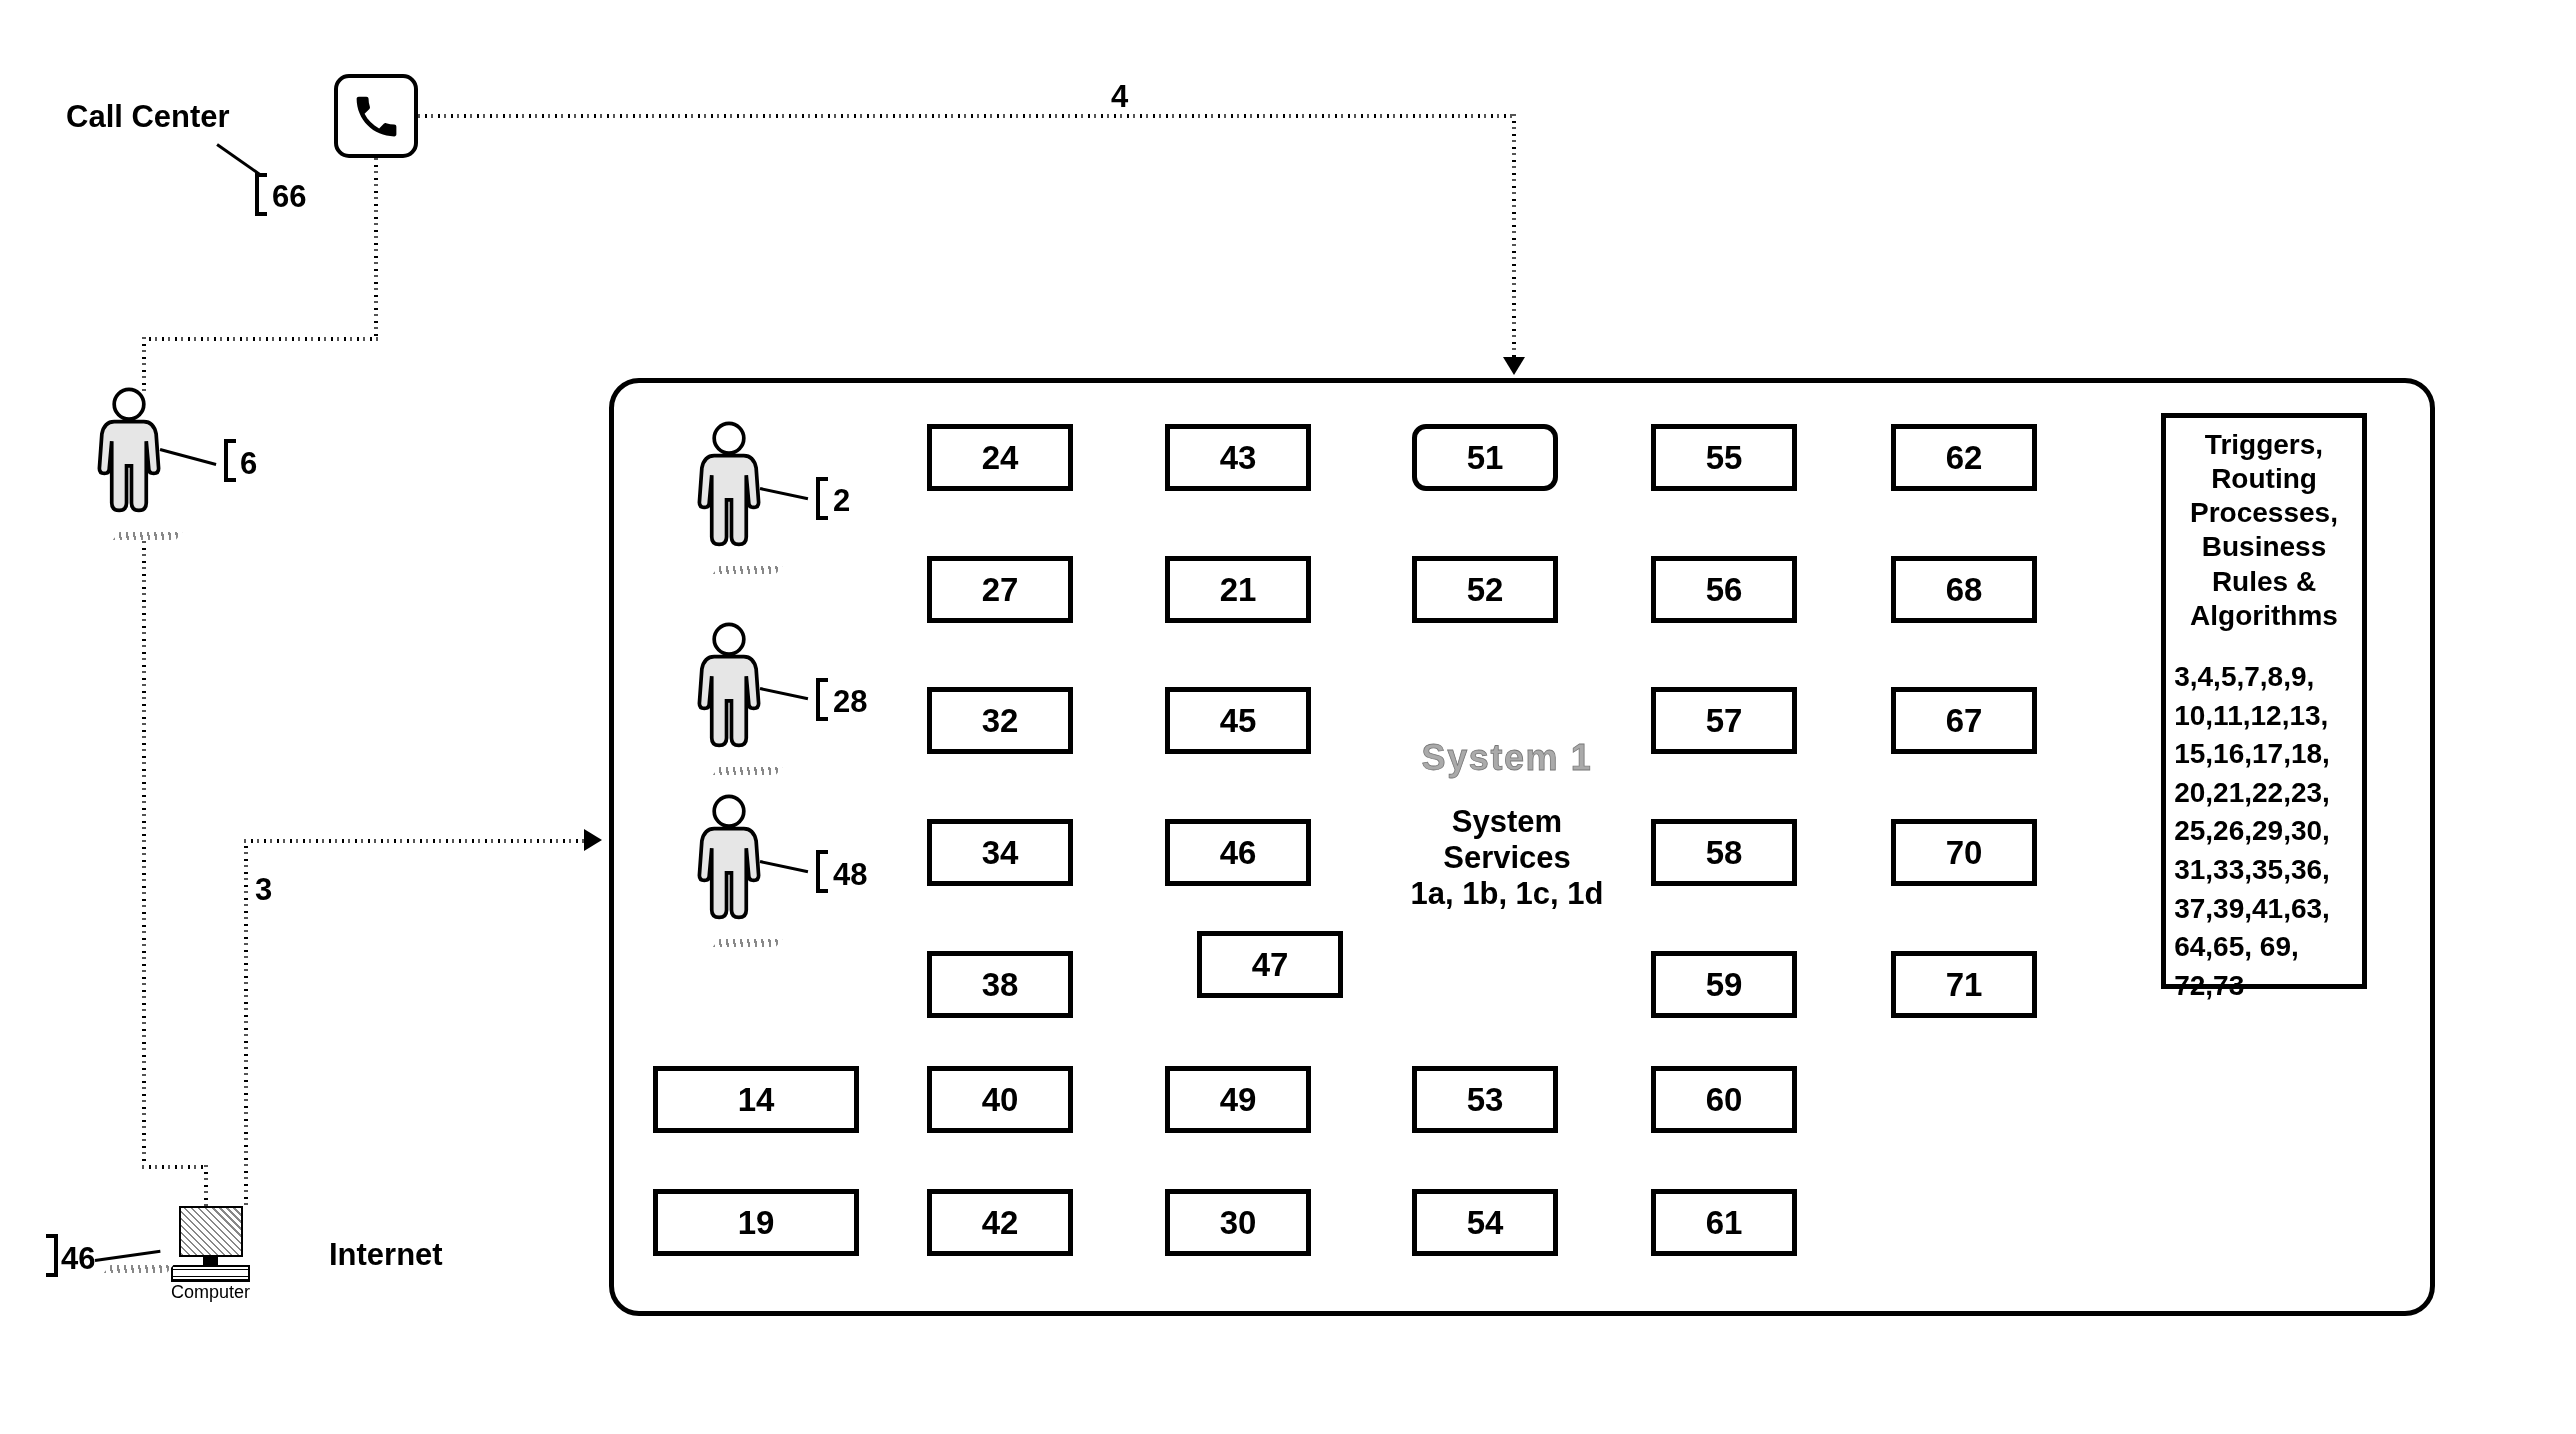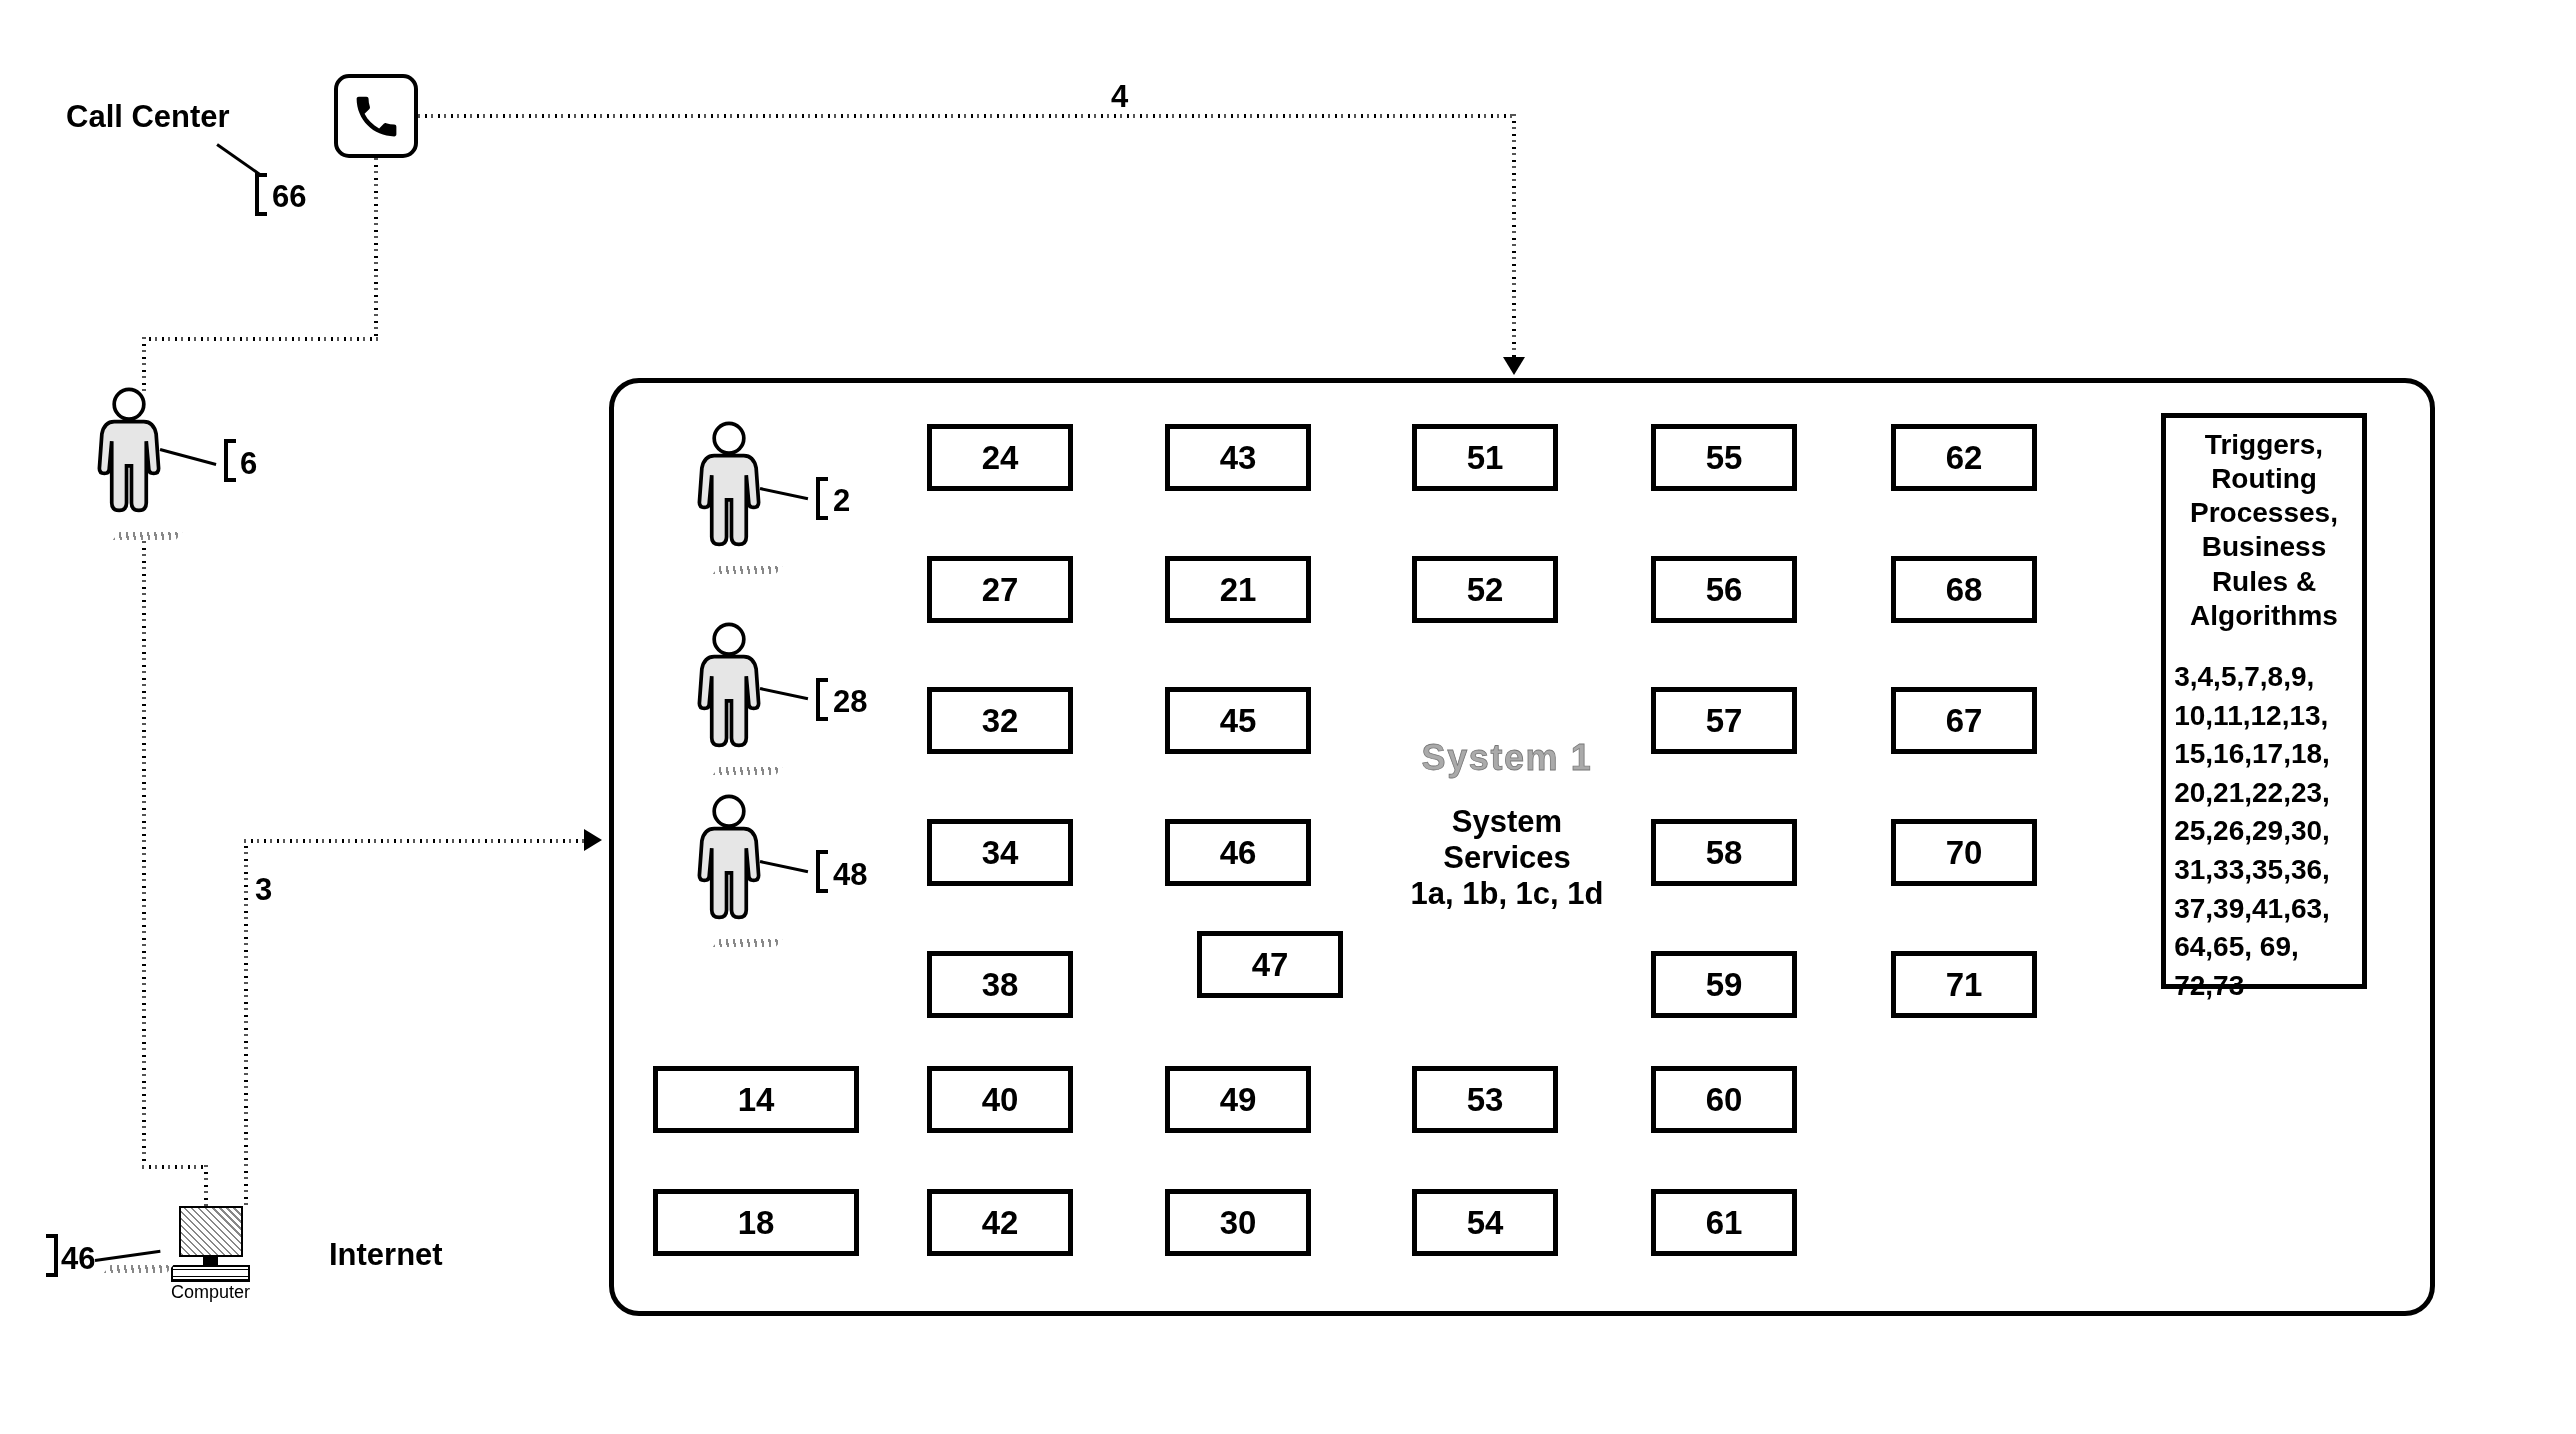--- a/index.html
+++ b/index.html
@@ -205,21 +205,21 @@
         <path d="M18 28 h24 q8 0 10 10 l2 28 q0 4 -4 4 t-4 -4 l-2 -22 v50 q0 6 -6 6 t-6 -6 v-30 h-4 v30 q0 6 -6 6 t-6 -6 v-50 l-2 22 q0 4 -4 4 t-4 -4 l2 -28 q2 -10 10 -10 z" fill="#e6e6e6" stroke="#000" stroke-width="3"></path>
       </svg>
     <div class="abs hatched" style="left:25px; top:145px; width:63px; height:8.2px; transform:skewX(-40deg);"></div>
   </div>
   <div class="leader-line" style="left:146px; top:477px; width:49px; transform:rotate(12deg);"></div>
   <div class="abs bracket" style="left:202px; top:467px; height:43px;"></div>
   <div class="abs lead-label" style="left:219px; top:474px;">48</div>
 
   <div class="mod" style="left:313px; top:41px;">24</div>
   <div class="mod" style="left:551px; top:41px;">43</div>
-  <div class="mod" style="left:798px; top:41px;">51</div>
+  <div class="mod" style="left:798px; top:41px;border-radius:14px;">51</div>
   <div class="mod" style="left:1037px; top:41px;">55</div>
   <div class="mod" style="left:1277px; top:41px;">62</div>
 
   <div class="mod" style="left:313px; top:173px;">27</div>
   <div class="mod" style="left:551px; top:173px;">21</div>
   <div class="mod" style="left:798px; top:173px;">52</div>
   <div class="mod" style="left:1037px; top:173px;">56</div>
   <div class="mod" style="left:1277px; top:173px;">68</div>
 
   <div class="mod" style="left:313px; top:304px;">32</div>
@@ -236,21 +236,21 @@
   <div class="mod" style="left:551px; top:548px;margin-left:32px;">47</div>
   <div class="mod" style="left:1037px; top:568px;">59</div>
   <div class="mod" style="left:1277px; top:568px;">71</div>
 
   <div class="mod wide" style="left:39px;  top:683px;">14</div>
   <div class="mod" style="left:313px; top:683px;">40</div>
   <div class="mod" style="left:551px; top:683px;">49</div>
   <div class="mod" style="left:798px; top:683px;">53</div>
   <div class="mod" style="left:1037px; top:683px;">60</div>
 
-  <div class="mod wide" style="left:39px;  top:806px;">18</div>
+  <div class="mod wide" style="left:39px;  top:806px;">19</div>
   <div class="mod" style="left:313px; top:806px;">42</div>
   <div class="mod" style="left:551px; top:806px;">30</div>
   <div class="mod" style="left:798px; top:806px;">54</div>
   <div class="mod" style="left:1037px; top:806px;">61</div>
 
   <div class="abs" style="left:790px; top:354px; width:206px; text-align:center;">
     <div class="system-title">System 1</div>
     <div style="height:25px;"></div>
     <div class="system-sub">System Services</div>
     <div class="system-sub">1a, 1b, 1c, 1d</div>

